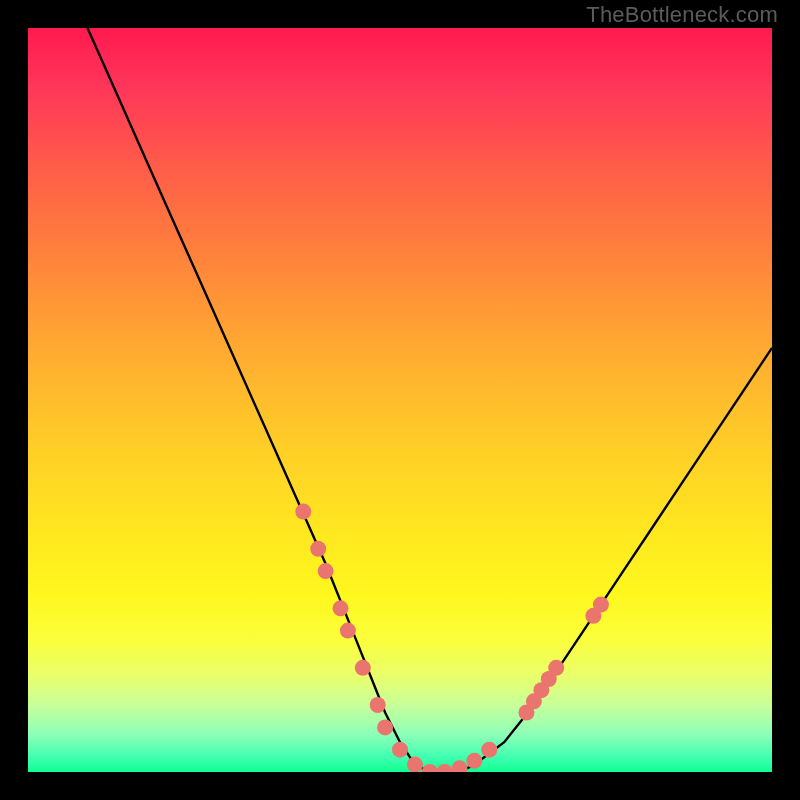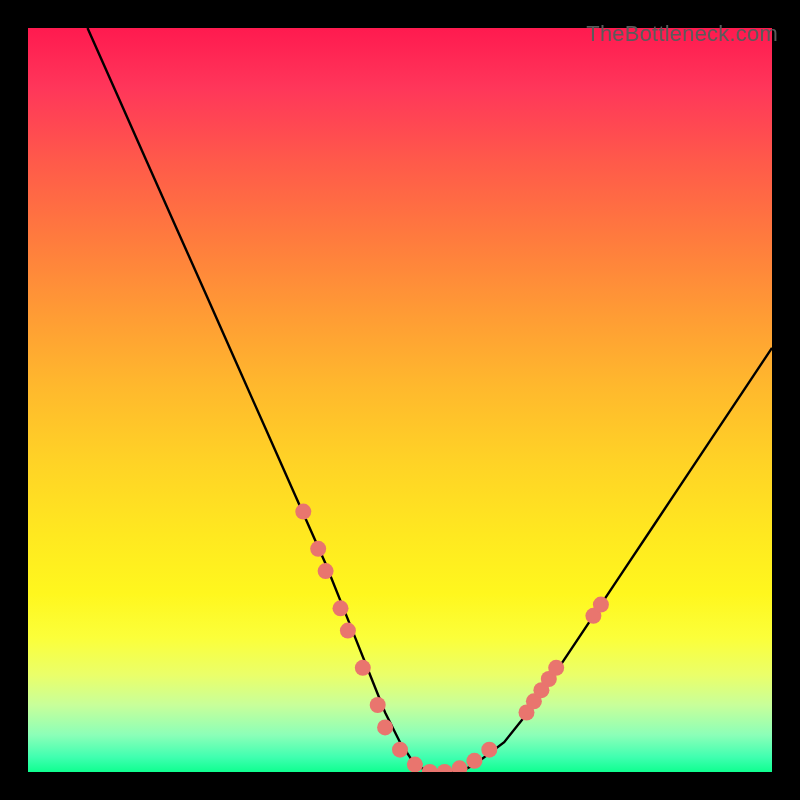--- a/index.html
+++ b/index.html
@@ -37,21 +37,21 @@
       #fff71e 76%,
       #fbff3a 82%,
       #eaff6a 87%,
       #c8ff9a 91%,
       #8cffb8 95%,
       #40ffb0 98%,
       #0fff90 100%);
   }
   .watermark {
     position: absolute;
-    top: 21px;
+    top: 2px;
     right: 22px;
     font-size: 22px;
     font-weight: 500;
     color: #5b5b5b;
     letter-spacing: 0.2px;
     z-index: 10;
   }
   svg.curve {
     position: absolute;
     top: 0;

